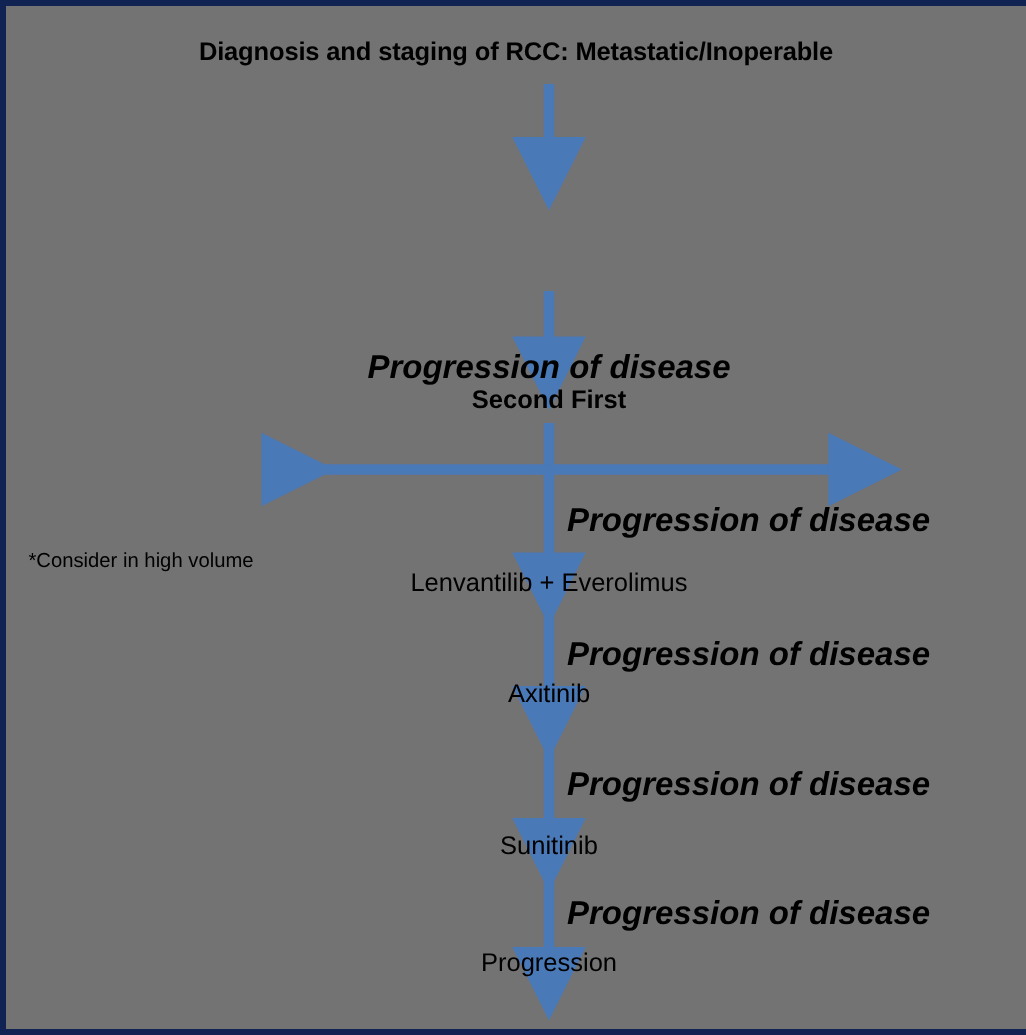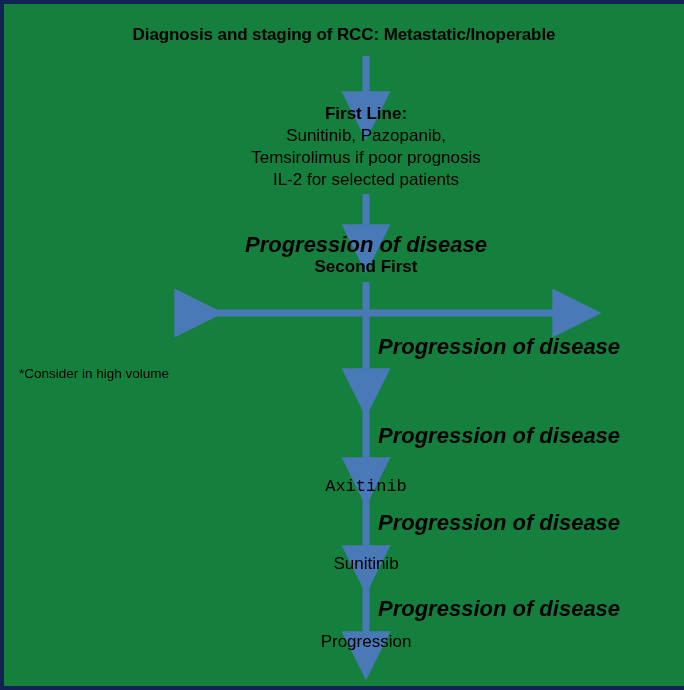--- a/index.html
+++ b/index.html
@@ -7,21 +7,21 @@
     padding: 0;
     background: #ffffff;
   }
   body {
     font-family: "Liberation Sans", sans-serif;
   }
   #canvas {
     position: relative;
     width: 684px;
     height: 690px;
-    background: #15803d;
+    background: #737373;
     box-sizing: border-box;
     border-top: 4px solid #102352;
     border-left: 4px solid #102352;
     border-bottom: 4px solid #102352;
     border-right: 0px solid #102352;
     overflow: hidden;
   }
   .node {
     position: absolute;
     text-align: center;
@@ -99,39 +99,34 @@
 
     <line x1="362" y1="404" x2="362" y2="461" stroke="#4A79B8" stroke-width="7" marker-end="url(#ahead)"></line>
 
     <line x1="362" y1="492" x2="362" y2="549" stroke="#4A79B8" stroke-width="7" marker-end="url(#ahead)"></line>
 
     <line x1="362" y1="578" x2="362" y2="635" stroke="#4A79B8" stroke-width="7" marker-end="url(#ahead)"></line>
   </svg>
 
   <div class="node title" style="left:0; right:0; top:21px;">Diagnosis and staging of RCC: Metastatic/Inoperable</div>
 
-  <div class="blk" style="left:180px; width:364px; top:99px;">
-    <div class="heading">First Line:</div>
-    <div class="plain">Sunitinib, Pazopanib,</div>
-    <div class="plain">Temsirolimus if poor prognosis</div>
-    <div class="plain">IL-2 for selected patients</div>
-  </div>
 
   <div class="node prog" style="left:180px; width:364px; top:228px;">Progression of disease</div>
   <div class="node heading" style="left:180px; width:364px; top:253px;">Second First</div>
 
   <div class="blk" style="left:0px; width:180px; top:325px;margin-top:36px;">
     <div class="footnote">*Consider in high volume</div>
   </div>
 
   <div class="node prog" style="left:374px; top:330px; text-align:left;">Progression of disease</div>
 
+  <div class="node drug" style="left:180px; width:364px; top:375px;">Lenvantilib + Everolimus</div>
   <div class="node prog" style="left:374px; top:419px; text-align:left;">Progression of disease</div>
 
-  <div class="node drug" style="left:180px; width:364px; top:473px;font-family:Liberation Mono, monospace;">Axitinib</div>
+  <div class="node drug" style="left:180px; width:364px; top:449px;">Axitinib</div>
   <div class="node prog" style="left:374px; top:506px; text-align:left;">Progression of disease</div>
 
   <div class="node drug" style="left:180px; width:364px; top:550px;">Sunitinib</div>
   <div class="node prog" style="left:374px; top:592px; text-align:left;">Progression of disease</div>
 
   <div class="node drug" style="left:180px; width:364px; top:628px;">Progression</div>
 
 </div>
 
 </body></html>

